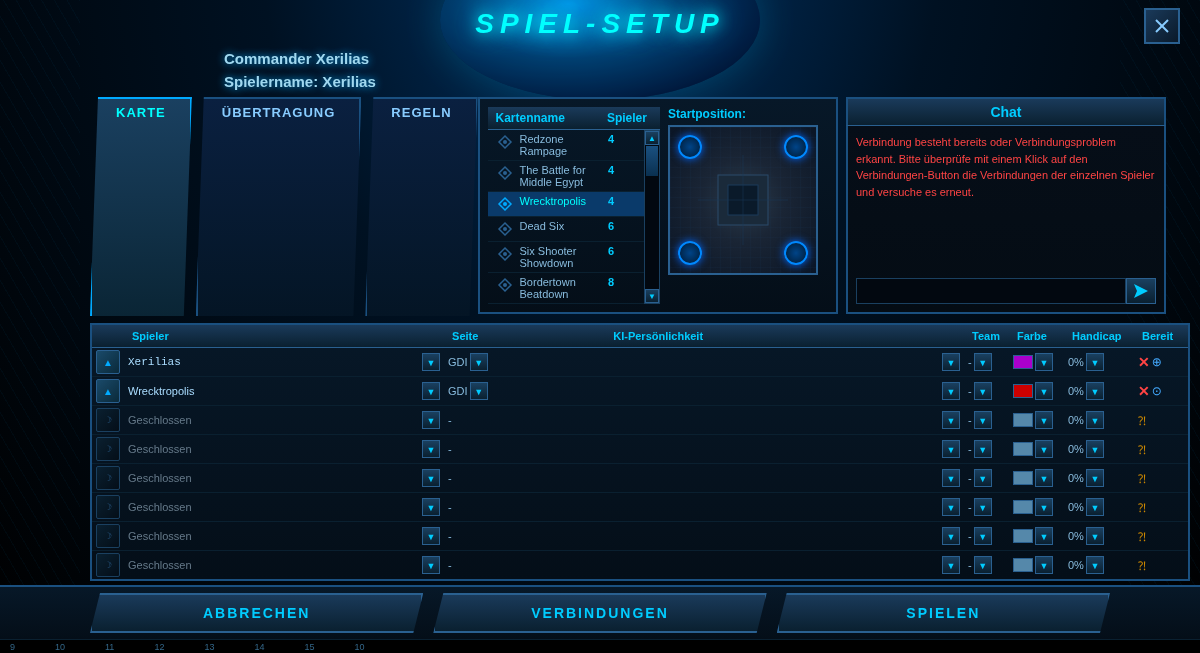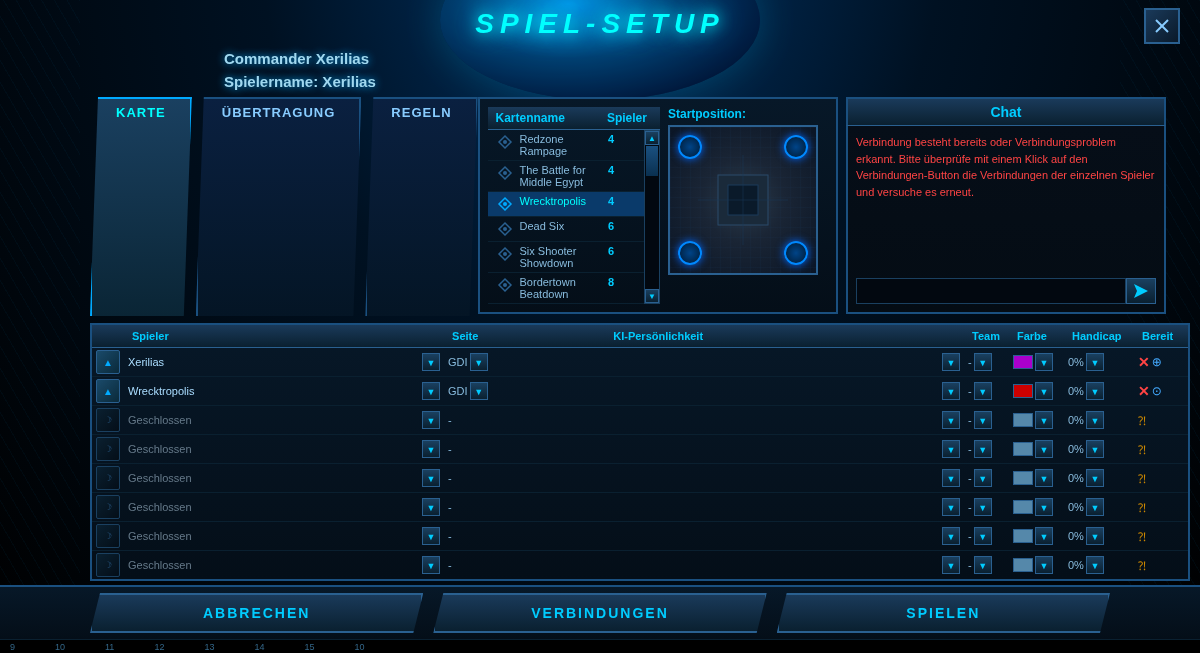--- a/index.html
+++ b/index.html
@@ -595,21 +595,21 @@
           <th style="width:55px">Farbe</th>
           <th style="width:70px">Handicap</th>
           <th style="width:55px">Bereit</th>
         </tr>
       </thead>
       <tbody id="players-tbody">
       <tr>
             <td style="text-align: center;"><div style="width:24px;height:24px;background:linear-gradient(135deg,#1a4a6a,#0a2a3a);border:1px solid #2a6090;border-radius:2px;display:inline-flex;align-items:center;justify-content:center;color:#00aaff;font-size:10px;">▲</div></td>
             <td>
               <div style="display:flex;align-items:center;gap:2px;">
-    <span style="flex:1;color:#aaddff;">Xerilias</span>
+    <span style="flex:1;color:#aaddff;font-family:Liberation Mono, monospace;">Xerilias</span>
     <div class="dd-arrow">▼</div>
   </div>
             </td>
             <td>
               <div style="display:flex;align-items:center;gap:2px;">
       <span>GDI</span>
       <div class="dd-arrow">▼</div>
     </div>
             </td>
             <td>

